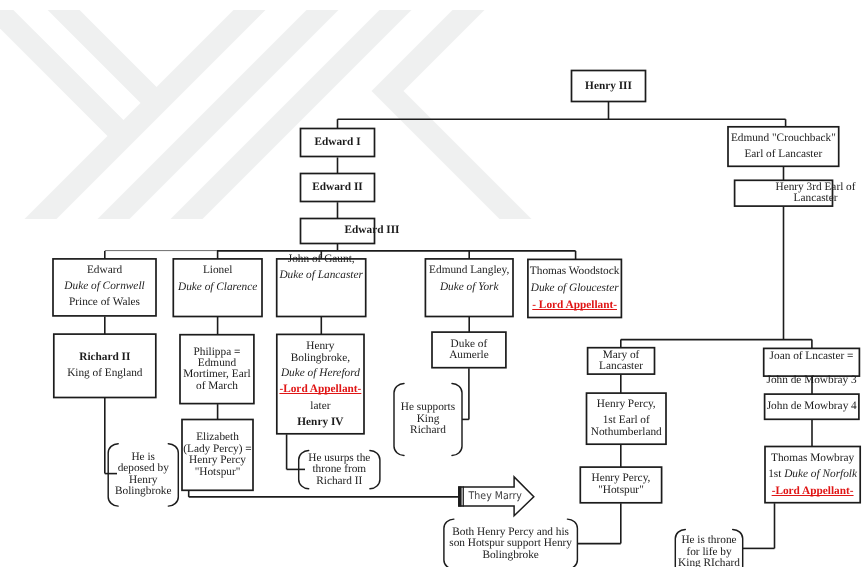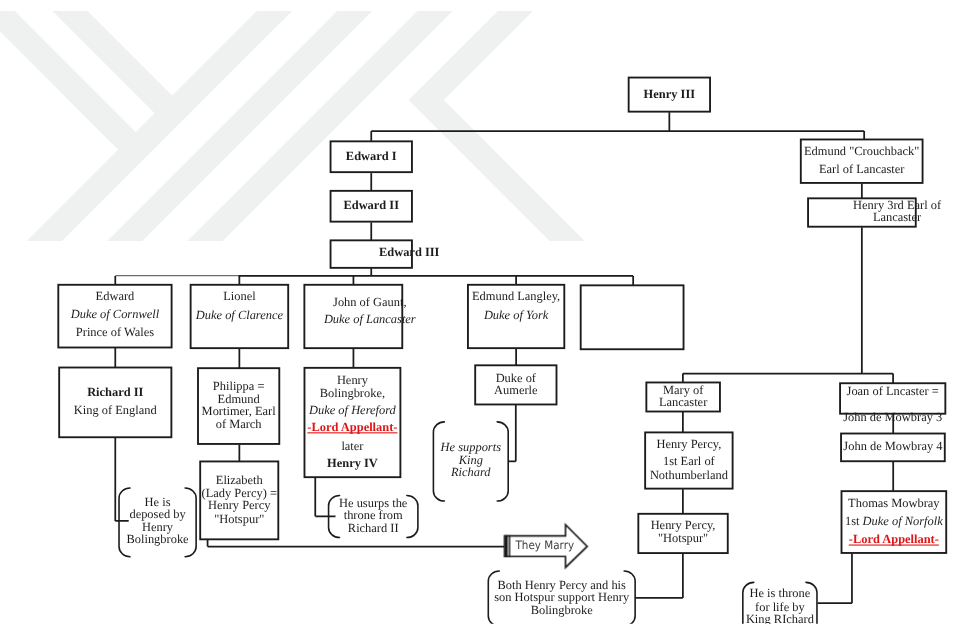--- a/index.html
+++ b/index.html
@@ -143,30 +143,35 @@
     <span class="ln" style="top:6px">Edward</span>
     <span class="ln it" style="top:22px">Duke of Cornwell</span>
     <span class="ln" style="top:38.1px">Prince of Wales</span>
   </div>
 
   <div class="box" style="left:172.8px;top:258.4px;width:89.7px;height:58.6px;border-radius:11px;">
     <span class="ln" style="top:5.9px">Lionel</span>
     <span class="ln it" style="top:22.2px">Duke of Clarence</span>
   </div>
 
-  <div class="box" style="left:276.2px;top:263px;width:90px;height:58.6px;margin-left:15px;">
+  <div class="box" style="left:276.2px;top:247px;width:90px;height:58.6px;">
     <span class="ln" style="top:5.9px">John of Gaunt,</span>
     <span class="ln it" style="top:22.2px">Duke of Lancaster</span>
   </div>
 
   <div class="box" style="left:424.9px;top:258.4px;width:88.6px;height:58.6px;">
     <span class="ln" style="top:5.9px">Edmund Langley,</span>
     <span class="ln it" style="top:22.2px">Duke of York</span>
   </div>
 
+  <div class="box" style="left:527.4px;top:258.9px;width:94.5px;height:59.1px;">
+    <span class="ln" style="top:6.5px">Thomas Woodstock</span>
+    <span class="ln it" style="top:22.9px">Duke of Gloucester</span>
+    <span class="ln red" style="top:39.9px">- Lord Appellant-</span>
+  </div>
 
   <div class="box" style="left:53.3px;top:333.6px;width:103px;height:64.4px;">
     <span class="ln bd" style="top:17.2px">Richard II</span>
     <span class="ln" style="top:33.7px">King of England</span>
   </div>
 
   <div class="box" style="left:179.5px;top:334.2px;width:74.9px;height:69.9px;">
     <span class="ln" style="top:11.6px">Philippa =</span>
     <span class="ln" style="top:22.9px">Edmund</span>
     <span class="ln" style="top:34.3px">Mortimer, Earl</span>
@@ -241,21 +246,21 @@
     <span class="ln" style="top:29.9px">Henry</span>
     <span class="ln" style="top:41.3px">Bolingbroke</span>
   </div>
 
   <div class="ann" style="left:298.7px;top:450.5px;width:81.2px;height:38.2px;">
     <span class="ln" style="top:1.3px">He usurps the</span>
     <span class="ln" style="top:12.7px">throne from</span>
     <span class="ln" style="top:24.1px">Richard II</span>
   </div>
 
-  <div class="ann" style="left:394px;top:383.5px;width:68px;height:72px;font-style:italic;">
+  <div class="ann" style="left:394px;top:383.5px;width:68px;height:72px;">
     <span class="ln" style="top:17.8px">He supports</span>
     <span class="ln" style="top:29.2px">King</span>
     <span class="ln" style="top:40.6px">Richard</span>
   </div>
 
   <div class="ann" style="left:443.9px;top:519.1px;width:133.5px;height:50px;">
     <span class="ln" style="top:7px">Both Henry Percy and his</span>
     <span class="ln" style="top:18.4px">son Hotspur support Henry</span>
     <span class="ln" style="top:29.8px">Bolingbroke</span>
   </div>

